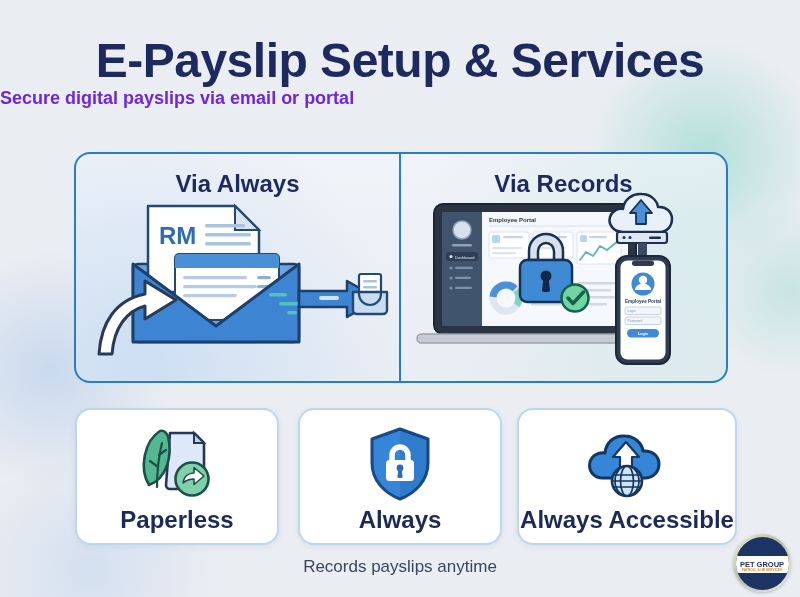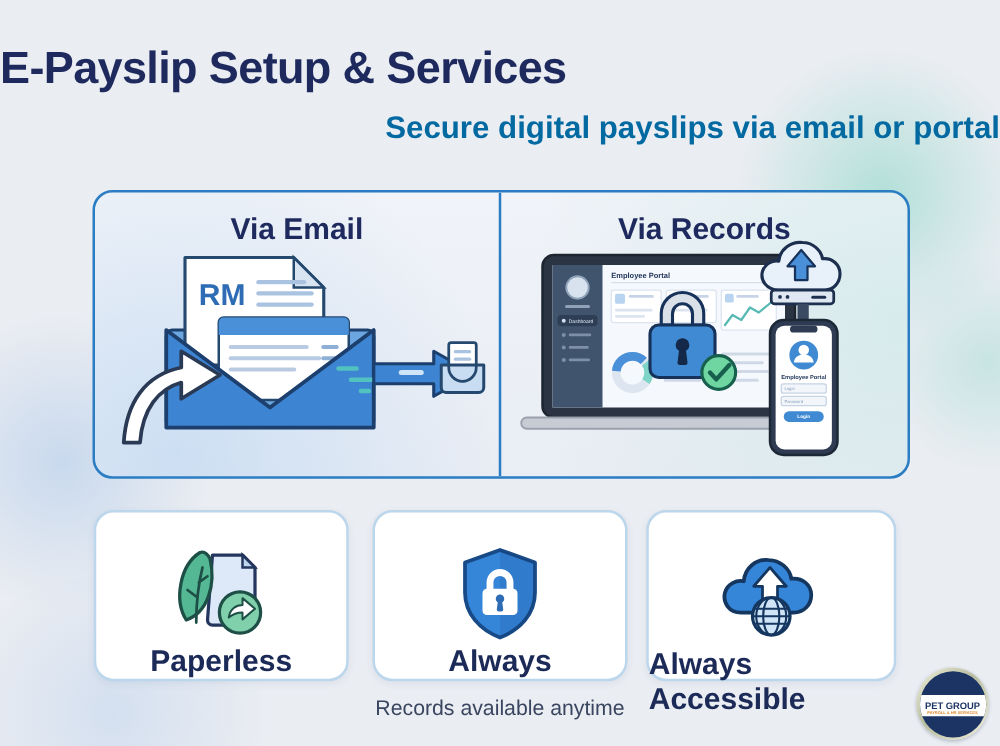--- a/index.html
+++ b/index.html
@@ -12,26 +12,26 @@
   .blob-teal{left:585px;top:35px;width:240px;height:240px;
     background:radial-gradient(circle,rgba(134,213,196,.55) 0%,rgba(134,213,196,0) 68%);}
   .blob-teal2{left:700px;top:200px;width:180px;height:180px;
     background:radial-gradient(circle,rgba(134,213,196,.35) 0%,rgba(134,213,196,0) 68%);}
   .blob-blue-left{left:-70px;top:250px;width:240px;height:240px;
     background:radial-gradient(circle,rgba(168,197,233,.5) 0%,rgba(168,197,233,0) 70%);}
   .blob-blue-bl{left:-50px;top:460px;width:280px;height:220px;
     background:radial-gradient(circle,rgba(178,203,236,.4) 0%,rgba(178,203,236,0) 70%);}
 
   .title{
-    position:absolute;top:33px;left:0;width:800px;text-align:left;
-    font-size:36px;font-weight:800;color:#1e2a5e;letter-spacing:-.5px;
+    position:absolute;top:33px;left:0;width:800px;text-align:center;
+    font-size:48px;font-weight:800;color:#1e2a5e;letter-spacing:-.5px;
   }
   .subtitle{
-    position:absolute;top:88px;left:0;width:800px;text-align:right;
-    font-size:25px;font-weight:600;color:#0369a1;
+    position:absolute;top:88px;left:0;width:800px;text-align:left;
+    font-size:18px;font-weight:600;color:#6d28d9;
   }
 
   .main-panel{
     position:absolute;left:74px;top:152px;width:654px;height:231px;
     border:2.5px solid #2b7dc3;border-radius:16px;display:flex;
     background:
       radial-gradient(circle at 10% 92%, rgba(150,195,240,.35), transparent 42%),
       radial-gradient(circle at 99% 45%, rgba(140,215,200,.22), transparent 45%),
       linear-gradient(180deg,#f0f3f8,#e9edf4);
     box-sizing:border-box;overflow:hidden;
@@ -41,27 +41,27 @@
   .panel-heading{
     margin-top:16px;text-align:center;font-size:24px;font-weight:700;color:#1e2a5e;
   }
   .panel-art{position:absolute;left:50%;transform:translateX(-50%);}
   .email-art{top:40px;}
   .portal-art{top:32px;}
   .feature-card{
     position:absolute;top:408px;height:137px;background:#ffffff;
     border:2px solid #bcd6ec;border-radius:16px;box-sizing:border-box;
     display:flex;flex-direction:column;align-items:center;justify-content:flex-start;
-    padding-top:24px;box-shadow:0 2px 6px rgba(60,90,140,.08);
+    padding-top:12px;box-shadow:0 2px 6px rgba(60,90,140,.08);
   }
   .feature-card .icon-wrap{height:82px;display:flex;align-items:center;justify-content:center;}
   .feature-label{font-size:24px;font-weight:700;color:#1c2a58;margin-top:2px;}
   .card-1{left:75px;width:204px;}
   .card-2{left:298px;width:204px;}
-  .card-3{left:517px;width:200px;}
+  .card-3{left:517px;width:220px;}
 
   .footer-note{
     position:absolute;top:557px;left:0;width:800px;text-align:center;
     font-size:17px;font-weight:500;color:#3a4560;
   }
 
   .logo{
     position:absolute;left:733px;top:534px;width:58px;height:58px;border-radius:50%;
     background:linear-gradient(135deg,#eef0da,#b9bda0 45%,#f2f0dc);
     padding:2.5px;box-sizing:border-box;box-shadow:0 1px 3px rgba(40,60,90,.3);
@@ -91,21 +91,21 @@
   <div class="blob blob-teal2"></div>
   <div class="blob blob-blue-left"></div>
   <div class="blob blob-blue-bl"></div>
 
   <div class="title">E-Payslip Setup &amp; Services</div>
   <div class="subtitle">Secure digital payslips via email or portal</div>
 
   <div class="main-panel">
 
     <div class="panel-half left">
-      <div class="panel-heading">Via Email</div>
+      <div class="panel-heading">Via Always</div>
       <svg class="panel-art email-art" width="310" height="172" viewBox="0 0 310 172">
 
         <polygon points="100,40 120,18 140,40" fill="#2767b0" stroke="#1c3f6e" stroke-width="2.5" stroke-linejoin="round"></polygon>
 
         <rect x="50" y="70" width="166" height="78" rx="5" fill="#6ba6e0" stroke="#1c3f6e" stroke-width="2.5"></rect>
 
         <g>
           <path d="M65,12 H152 L176,36 V98 H65 Z" fill="#ffffff" stroke="#24486e" stroke-width="2.5" stroke-linejoin="round"></path>
           <path d="M152,12 L176,36 H152 Z" fill="#d8e4f2" stroke="#24486e" stroke-width="2"></path>
           <text x="76" y="50" font-size="24" font-weight="bold" fill="#2e6db5">RM</text>
@@ -296,21 +296,21 @@
             <line x1="30" y1="53" x2="60" y2="53"></line>
             <line x1="30" y1="59" x2="60" y2="59"></line>
             <line x1="30" y1="65" x2="60" y2="65"></line>
           </g>
         </g>
       </svg>
     </div>
     <div class="feature-label">Always Accessible</div>
   </div>
 
-  <div class="footer-note">Records available anytime</div>
+  <div class="footer-note">Records payslips anytime</div>
 
   <div class="logo">
     <div class="logo-inner">
       <div class="logo-swoosh">⸩</div>
       <div class="logo-band">
         <div class="logo-name">PET GROUP</div>
         <div class="logo-tagline">PAYROLL &amp; HR SERVICES</div>
       </div>
     </div>
   </div>

